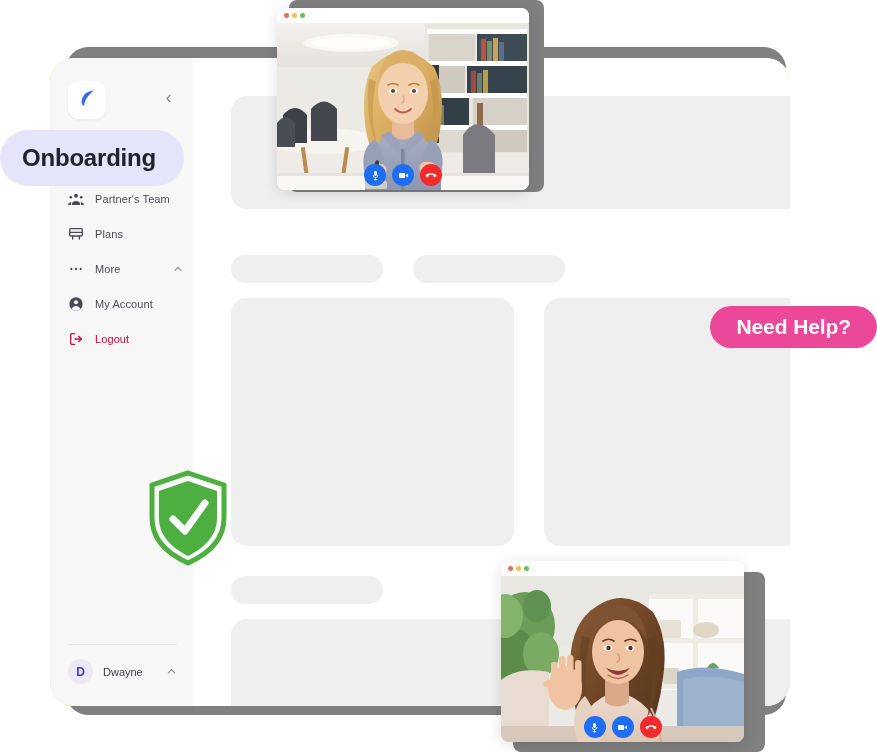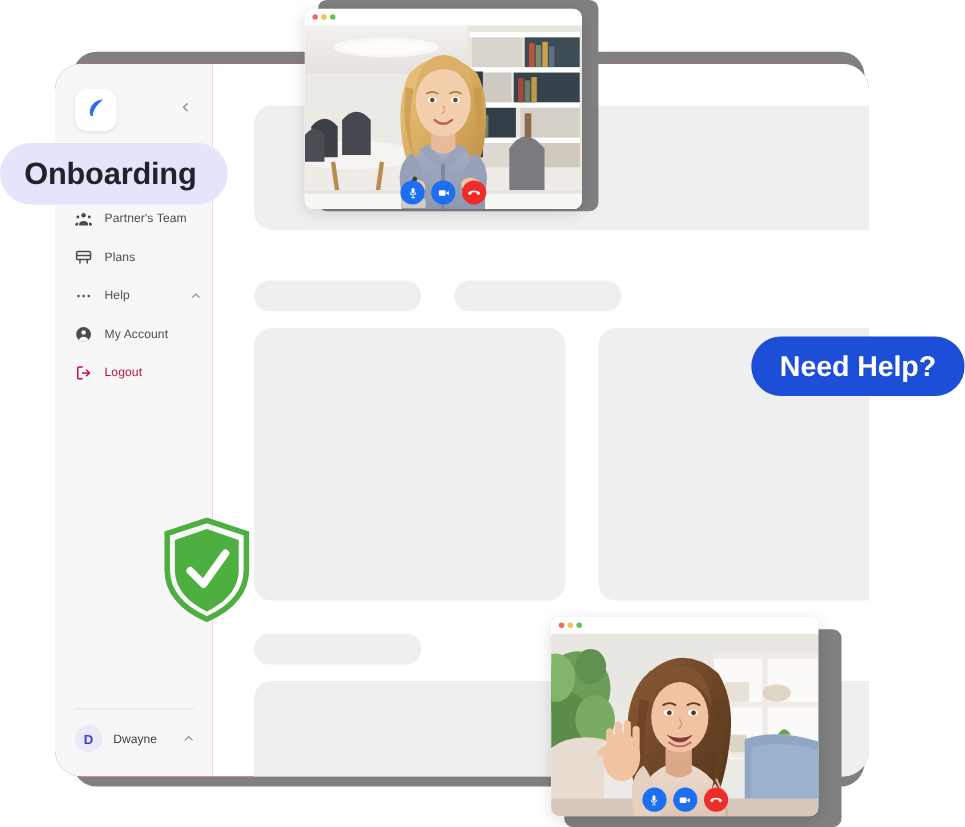--- a/index.html
+++ b/index.html
@@ -18,21 +18,21 @@
     width: 720px; height: 668px;
     background: #808080;
     border-radius: 22px;
   }
 
   
   .app-window {
     position: absolute;
     left: 50px; top: 58px;
     width: 740px; height: 648px;
-    background: #ef4444;
+    background: #bef264;
     border-radius: 24px;
     overflow: hidden;
     display: flex;
   }
 
   
   .sidebar {
     width: 143px;
     height: 100%;
     background: #f7f7f8;
@@ -126,36 +126,36 @@
 
   
   .badge-onboarding {
     position: absolute;
     left: 0px; top: 130px;
     height: 56px;
     padding: 0 28px 0 22px;
     background: #e4e4fb;
     border-radius: 28px;
     display: flex; align-items: center;
-    font-size: 28px;
+    font-size: 24px;
     font-weight: bold;
     color: #22222a;
     letter-spacing: -0.2px;
   }
 
   
   .badge-help {
     position: absolute;
     right: 0px; top: 306px;
-    height: 54px;
+    height: 42px;
     padding: 0 26px;
-    background: #1d4ed8;
+    background: #ec4899;
     border-radius: 27px;
     display: flex; align-items: center;
-    font-size: 26px;
+    font-size: 21px;
     font-weight: bold;
     color: #ffffff;
     letter-spacing: -0.1px;
   }
 
   
   .shield-badge {
     position: absolute;
     left: 146px; top: 470px;
     width: 84px; height: 96px;
@@ -282,21 +282,21 @@
 
 
         <div class="nav-item">
           <span class="ico">
             <svg width="16" height="16" viewBox="0 0 24 24" fill="currentColor">
               <circle cx="5" cy="12" r="1.7"></circle>
               <circle cx="12" cy="12" r="1.7"></circle>
               <circle cx="19" cy="12" r="1.7"></circle>
             </svg>
           </span>
-          <span>Help</span>
+          <span>More</span>
           <span class="chev-sm">
             <svg width="10" height="10" viewBox="0 0 24 24" fill="none" stroke="currentColor" stroke-width="3" stroke-linecap="round" stroke-linejoin="round">
               <polyline points="5 15 12 8 19 15"></polyline>
             </svg>
           </span>
         </div>
 
         <div class="nav-item">
           <span class="ico">
             <svg width="16" height="16" viewBox="0 0 24 24" fill="currentColor">

